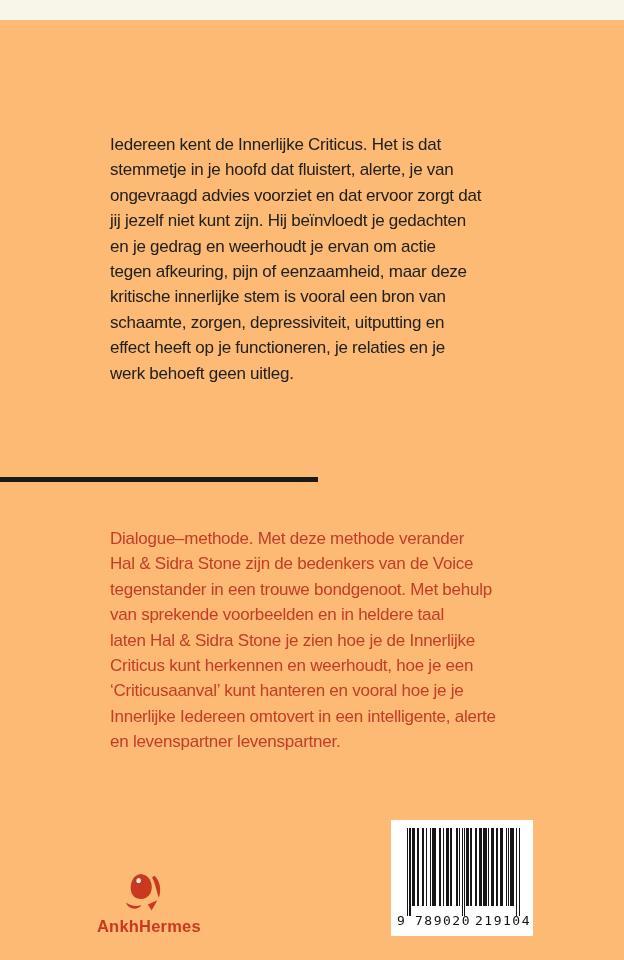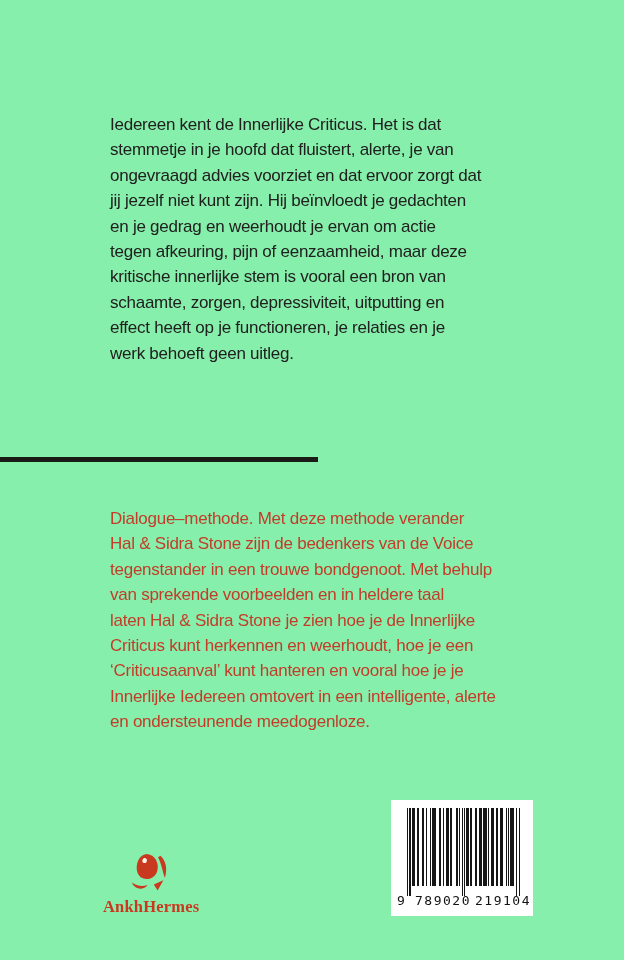--- a/index.html
+++ b/index.html
@@ -10,21 +10,22 @@
     width: 624px;
     height: 960px;
     position: relative;
     overflow: hidden;
     font-family: "Liberation Sans", "DejaVu Sans", sans-serif;
     background: #f8f5e9;
   }
   .page {
     position: absolute;
     inset: 0;
-    background: #86efac;
+    background: #fdba74;
+    margin-top: 20px;
   }
   .textblock {
     position: absolute;
     left: 110px;
     font-size: 17px;
     line-height: 25.4px;
     letter-spacing: -0.25px;
     white-space: nowrap;
   }
   .synopsis {
@@ -38,25 +39,24 @@
   .divider {
     position: absolute;
     left: 0;
     top: 457px;
     width: 318px;
     height: 5px;
     background: #1a1a17;
   }
   .publisher {
     position: absolute;
-    left: 103px;
+    left: 97px;
     top: 853px;
     width: 94px;
     text-align: right;
-    font-family: Liberation Serif, serif;
   }
   .publisher .mark {
     display: block;
     margin: 0 auto;
     width: 42px;
     height: 42px;
   }
   .publisher .name {
     display: block;
     margin-top: 2px;
@@ -122,21 +122,21 @@
 
   <div class="textblock authors-note">
       <div>Dialogue–methode. Met deze methode verander</div>
       <div>Hal &amp; Sidra Stone zijn de bedenkers van de Voice</div>
       <div>tegenstander in een trouwe bondgenoot. Met behulp</div>
       <div>van sprekende voorbeelden en in heldere taal</div>
       <div>laten Hal &amp; Sidra Stone je zien hoe je de Innerlijke</div>
       <div>Criticus kunt herkennen en weerhoudt, hoe je een</div>
       <div>‘Criticusaanval’ kunt hanteren en vooral hoe je je</div>
       <div>Innerlijke Iedereen omtovert in een intelligente, alerte</div>
-      <div>en ondersteunende meedogenloze.</div>
+      <div>en levenspartner levenspartner.</div>
     </div>
 
   <div class="publisher">
     <svg class="mark" viewBox="0 0 44 44" aria-hidden="true">
       <g fill="#c9391f">
         <path d="M19,1 C27,2 31.5,10 29.8,18 C28.2,25 21,29 14.5,26.5 C8,24 6.3,15 9.8,7.5 C11.8,3.4 15,1.2 19,1 Z"></path>
         <path d="M33,3 C38.5,8 40.6,17 37.6,26 C35.6,21.5 34,11 30.4,4.5 Z"></path>
         <path d="M3,31 C8,34.5 14,35.5 19.5,33.5 C15,39.6 6,38.6 3,31 Z"></path>
         <path d="M26,33 L36,28.5 L30,39.2 Z"></path>
       </g>

